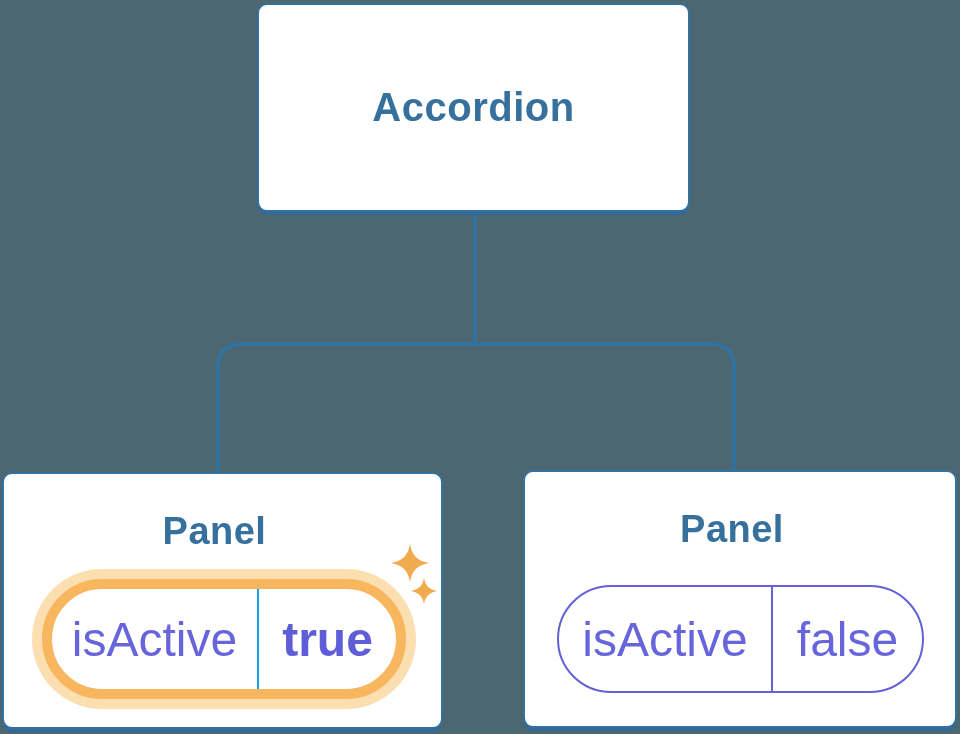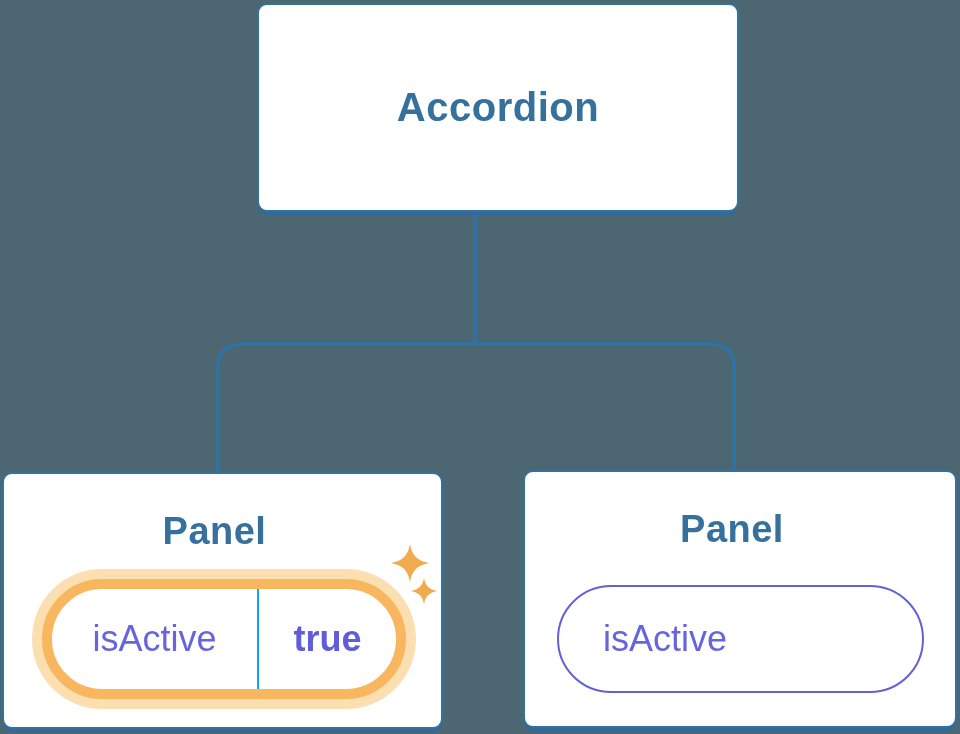--- a/index.html
+++ b/index.html
@@ -20,21 +20,21 @@
   .node {
     position: absolute;
     background: #FFFFFF;
     border: 2px solid #33719F;
     border-radius: 10px;
     box-shadow: 0 4px 0 -1px #31699A;
     box-sizing: border-box;
   }
   .node-root {
     left: 257px; top: 3px;
-    width: 482px; height: 209px;
+    width: 433px; height: 209px;
     display: flex;
     align-items: center;
     justify-content: center;
   }
   .node-title {
     color: #35719C;
     font-size: 40px;
     font-weight: 700;
     letter-spacing: 0.5px;
   }
@@ -66,21 +66,21 @@
   }
   .pill-inactive {
     left: 32px; top: 113px;
     width: 367px; height: 108px;
     border: 2px solid #6361D6;
   }
   .pill-cell {
     display: flex;
     align-items: center;
     justify-content: center;
-    font-size: 36px;
+    font-size: 48px;
     color: #6765DC;
   }
   .pill-active .cell-key   { width: 205px; }
   .pill-active .cell-value {
     flex: 1;
     border-left: 2px solid #0ea5e9;
     font-weight: 700;
     color: #5F5DD8;
   }
   .pill-inactive .cell-key   { width: 212px; }
@@ -120,16 +120,17 @@
       <div class="pill-cell cell-key">isActive</div>
       <div class="pill-cell cell-value">true</div>
     </div>
   </div>
 
   <div class="node node-panel-right">
     <div class="panel-title">Panel</div>
 
     <div class="pill pill-inactive">
       <div class="pill-cell cell-key">isActive</div>
+      <div class="pill-cell cell-value">false</div>
     </div>
   </div>
 
 </div>
 
 </body></html>

